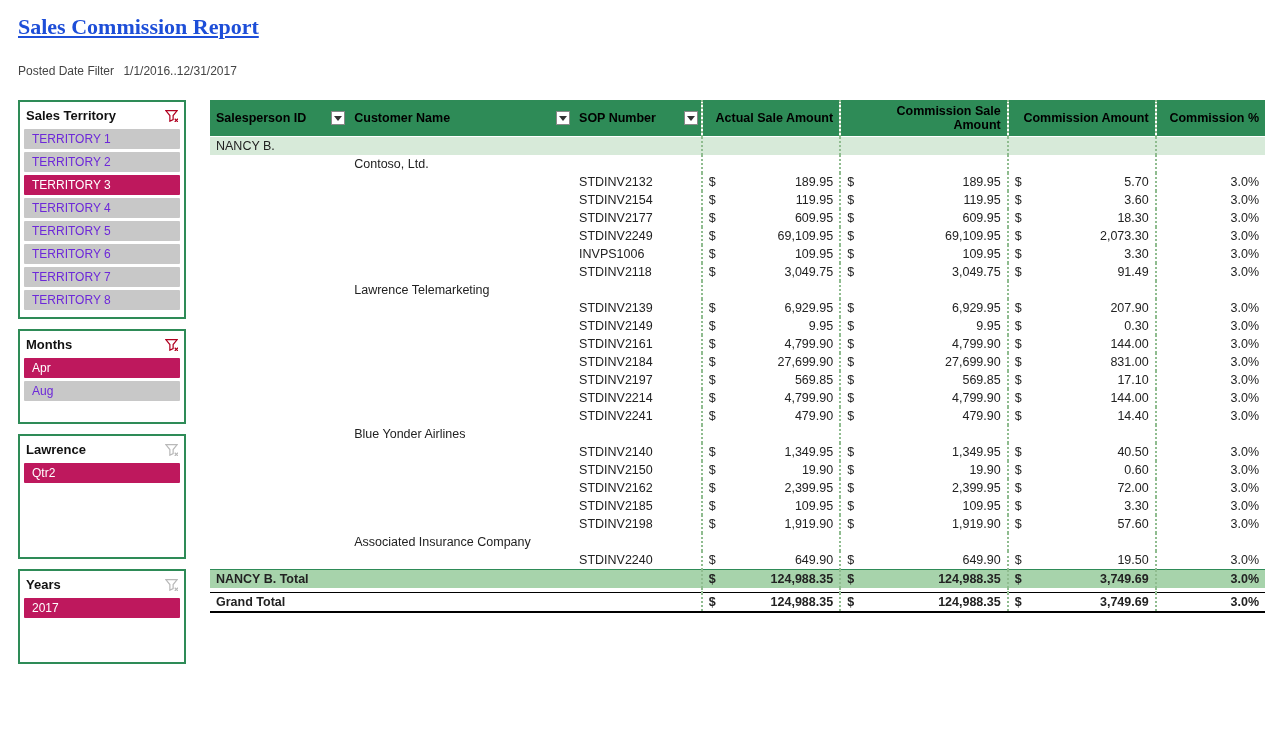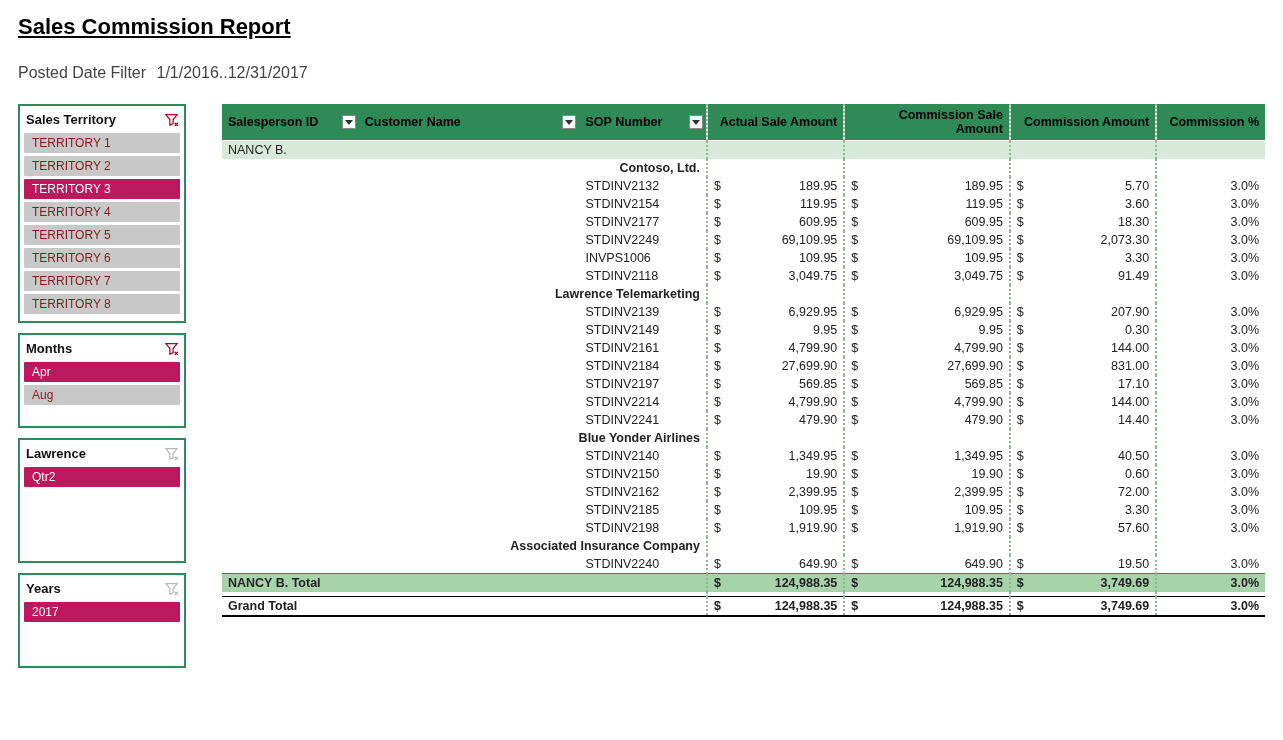--- a/index.html
+++ b/index.html
@@ -7,32 +7,33 @@
     margin: 0;
     padding: 14px 18px;
     font-family: "Century Gothic", "Segoe UI", Arial, sans-serif;
     font-size: 13px;
     color: #222;
     background: #fff;
   }
   .title {
     font-size: 22px;
     font-weight: bold;
-    color: #000000;
+    color: #1d4ed8;
     text-decoration: underline;
     margin-bottom: 10px;
+    font-family: Liberation Serif, serif;
   }
   .filter-line {
-    font-size: 16px;
+    font-size: 12px;
     color: #444;
     margin-bottom: 22px;
     margin-top: 24px;
   }
   .filter-line .val { margin-left: 6px; }
-  .layout { display: flex; gap: 36px; }
+  .layout { display: flex; gap: 24px; }
   .sidebar { width: 168px; flex-shrink: 0; }
   .slicer {
     border: 2px solid #2e8b57;
     margin-bottom: 10px;
     padding: 4px;
     background: #fff;
   }
   .slicer-head {
     display: flex;
     align-items: center;
@@ -46,21 +47,21 @@
     width: 14px; height: 14px;
     display: inline-flex; align-items: center; justify-content: center;
   }
   .slicer-clear svg { width: 13px; height: 13px; }
   .slicer-item {
     display: block;
     padding: 3px 8px;
     margin-bottom: 3px;
     font-size: 12px;
     background: #c8c8c8;
-    color: #7f1d1d;
+    color: #6d28d9;
     border-radius: 1px;
     cursor: pointer;
   }
   .slicer-item.sel {
     background: #be185d;
     color: #fff;
   }
   .slicer-body { min-height: 20px; }
   .slicer.tall .slicer-body { min-height: 90px; }
   .slicer.short .slicer-body { min-height: 60px; }
@@ -102,21 +103,21 @@
     vertical-align: top;
   }
   td.cur { text-align: left; width: 14px; padding-right:0; color:#222; }
   td.amt { text-align: right; white-space: nowrap; }
   td.pct { text-align: right; white-space: nowrap; }
   .sep-left { border-left: 2px dotted #8fbc8f; }
   .group-salesperson td {
     background: #d7ead9;
     font-weight: normal;
   }
-  .group-customer td { font-weight: bold; text-align: right; }
+  .group-customer td { font-weight: normal; }
   .subtotal td {
     background: #a7d3ab;
     font-weight: bold;
     border-top: 1px solid #2e8b57;
   }
   .spacer td { border-bottom: 1px solid #000; }
   .grand td {
     font-weight: bold;
     border-bottom: 2px solid #000;
   }

